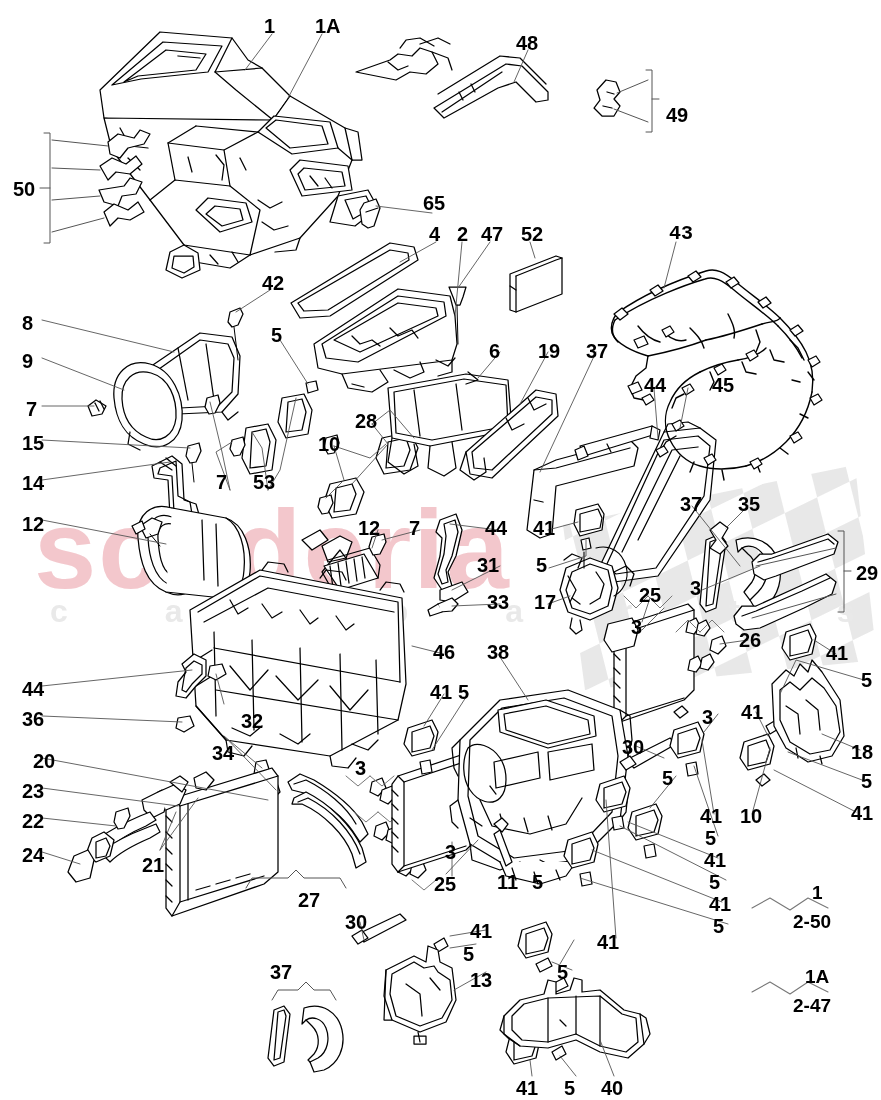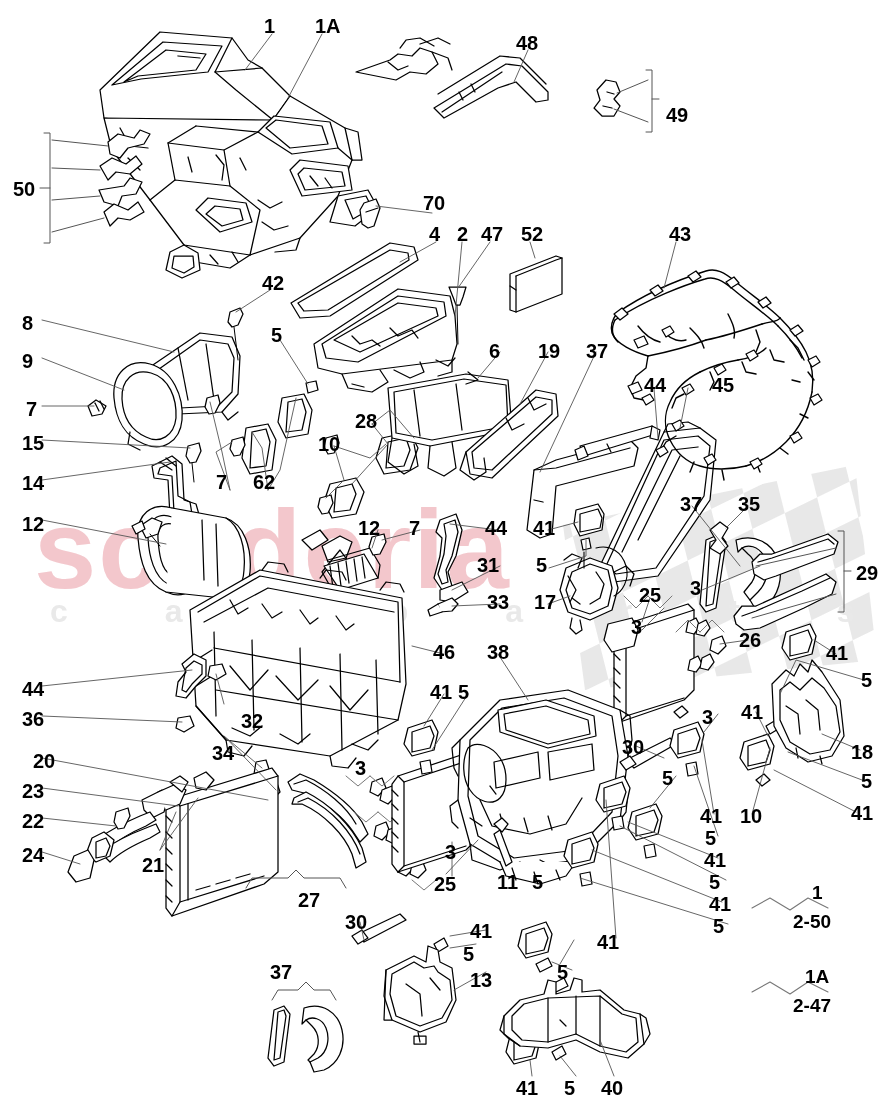--- a/index.html
+++ b/index.html
@@ -795,42 +795,42 @@
       </g>
     </g>
   </svg>
 
   <div id="callouts">
       <div class="lbl" style="left: 264px; top: 16px;">1</div>
       <div class="lbl" style="left: 315px; top: 16px;">1A</div>
       <div class="lbl" style="left: 516px; top: 33px;">48</div>
       <div class="lbl" style="left: 666px; top: 89px; margin-top: 16px;">49</div>
       <div class="lbl" style="left: 13px; top: 179px;">50</div>
-      <div class="lbl" style="left: 423px; top: 193px;">70</div>
+      <div class="lbl" style="left: 423px; top: 193px;">65</div>
       <div class="lbl" style="left: 429px; top: 224px;">4</div>
       <div class="lbl" style="left: 457px; top: 224px;">2</div>
       <div class="lbl" style="left: 481px; top: 224px;">47</div>
       <div class="lbl" style="left: 521px; top: 224px;">52</div>
-      <div class="lbl" style="left: 669px; top: 224px;">43</div>
+      <div class="lbl" style="left: 669px; top: 224px; font-family: Liberation Mono, monospace;">43</div>
       <div class="lbl" style="left: 262px; top: 273px;">42</div>
       <div class="lbl" style="left: 22px; top: 313px;">8</div>
       <div class="lbl" style="left: 271px; top: 325px;">5</div>
       <div class="lbl" style="left: 22px; top: 351px;">9</div>
       <div class="lbl" style="left: 489px; top: 341px;">6</div>
       <div class="lbl" style="left: 538px; top: 341px;">19</div>
       <div class="lbl" style="left: 586px; top: 341px;">37</div>
       <div class="lbl" style="left: 644px; top: 375px;">44</div>
       <div class="lbl" style="left: 712px; top: 375px;">45</div>
       <div class="lbl" style="left: 26px; top: 399px;">7</div>
       <div class="lbl" style="left: 355px; top: 411px;">28</div>
       <div class="lbl" style="left: 22px; top: 433px;">15</div>
       <div class="lbl" style="left: 318px; top: 434px;">10</div>
       <div class="lbl" style="left: 22px; top: 473px;">14</div>
       <div class="lbl" style="left: 216px; top: 472px;">7</div>
-      <div class="lbl" style="left: 253px; top: 472px;">62</div>
+      <div class="lbl" style="left: 253px; top: 472px;">53</div>
       <div class="lbl" style="left: 680px; top: 494px;">37</div>
       <div class="lbl" style="left: 738px; top: 494px;">35</div>
       <div class="lbl" style="left: 22px; top: 514px;">12</div>
       <div class="lbl" style="left: 358px; top: 518px;">12</div>
       <div class="lbl" style="left: 409px; top: 518px;">7</div>
       <div class="lbl" style="left: 485px; top: 518px;">44</div>
       <div class="lbl" style="left: 533px; top: 518px;">41</div>
       <div class="lbl" style="left: 471px; top: 555px; padding-left: 6px;">31</div>
       <div class="lbl" style="left: 536px; top: 555px;">5</div>
       <div class="lbl" style="left: 856px; top: 563px;">29</div>

